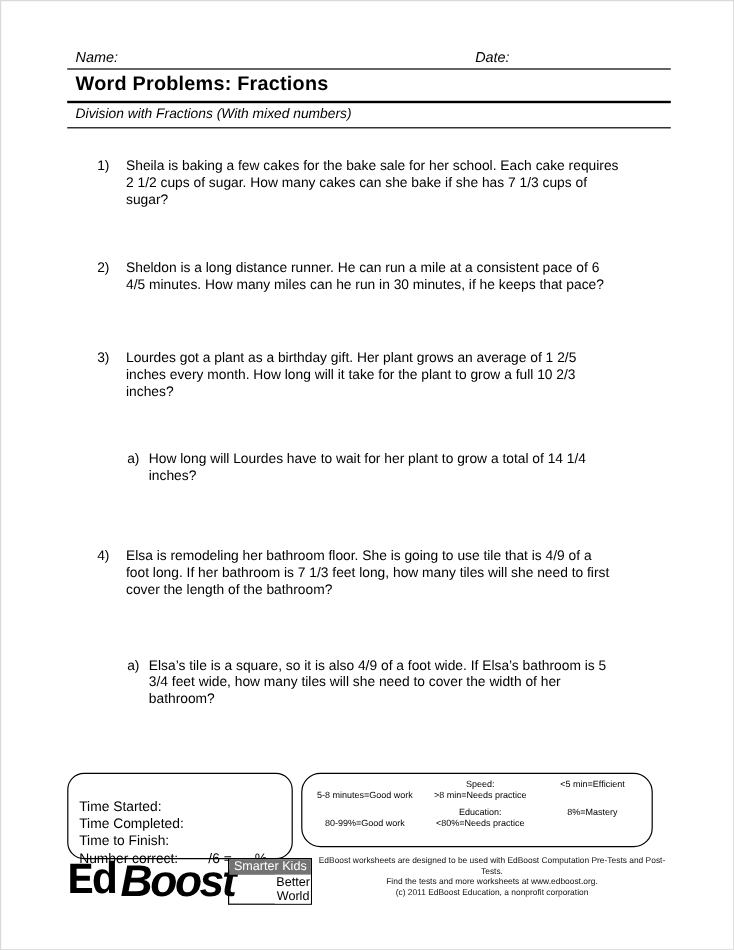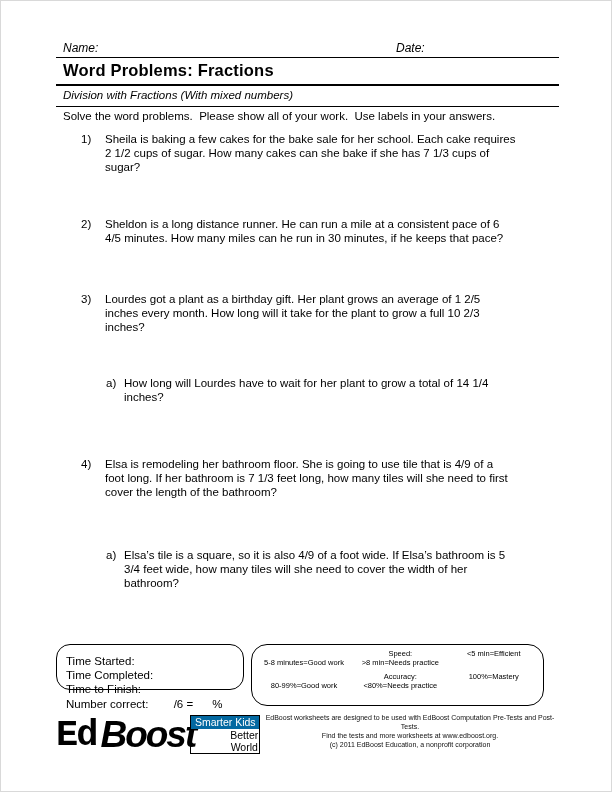--- a/index.html
+++ b/index.html
@@ -12,58 +12,57 @@
   .t12 { font-size:12px; }
   .rule { position:absolute; background:#000; width:503px; left:55px; }
   .page-title { position:absolute; left:62px; top:60px; font-size:16.5px; font-weight:bold; letter-spacing:0.2px; }
   .subtitle { position:absolute; left:62px; top:88px; font-size:11.5px; font-style:italic; }
   .instructions { position:absolute; left:62px; top:109px; font-size:11.5px; white-space:pre-wrap; }
   .problem { position:absolute; display:flex; font-size:11.5px; line-height:14px; }
   .pnum { flex:none; width:24px; }
   .problem.sub .pnum { width:18px; }
   .ptext { white-space:pre-wrap; width:492px; }
   .scorebox {
-    position:absolute; left:55px; top:643px; width:188px; height:46px;
+    position:absolute; left:55px; top:643px; width:188px; height:72px;
     border:1.5px solid #000; border-radius:14px; box-sizing:border-box;
-    padding:9px 0 0 9px; font-size:11.5px; line-height:14.2px;
+    padding:21px 0 0 9px; font-size:11.5px; line-height:14.2px;
   }
   .ncrow span:nth-child(2) { margin-left:22px; }
   .ncrow span:nth-child(3) { margin-left:16px; }
   .rubricbox {
     position:absolute; left:250px; top:643px; width:293px; height:62px;
     border:1.5px solid #000; border-radius:16px; box-sizing:border-box;
     padding:4px 6px 0 6px; font-size:7.5px; line-height:9px;
   }
   .rgrid { display:grid; grid-template-columns:33% 36% 31%; margin-bottom:5px; }
   .rhead { grid-column:2; text-align:center; }
   .rcell { text-align:center; }
   .logo { position:absolute; left:55px; top:714px; display:flex; align-items:center; }
   .logo-ed { font-size:37px; font-weight:800; letter-spacing:-2px; line-height:38px;font-family:Liberation Mono, monospace; }
   .logo-boost { font-size:37px; font-weight:800; font-style:italic; letter-spacing:-2px; line-height:38px; margin-left:4px; }
   .logo-tag { display:inline-block; margin-left:-5px; border:1px solid #000; width:68px; text-align:center; z-index:0; }
-  .tag-top { display:block; background:#0369a1; color:#fff; font-size:10.5px; line-height:13px; }
+  .tag-top { display:block; background:#737373; color:#fff; font-size:10.5px; line-height:13px; }
   .tag-bottom { display:block; background:#fff; color:#000; font-size:10.5px; line-height:12px;margin-left:38px; }
   .footnote { position:absolute; left:258px; top:712px; width:302px; text-align:center; font-size:7px; line-height:9px; color:#111; }
 </style>
 </head>
 <body>
 
 <div class="page">
 
   <span class="abs t12" style="left:62px; top:40px;">Name:</span>
   <span class="abs t12" style="left:395px; top:40px;">Date:</span>
   <div class="rule" style="top:56px; height:1px;"></div>
 
   <div class="page-title">Word Problems: Fractions</div>
   <div class="rule" style="top:83px; height:2px;"></div>
 
   <div class="subtitle">Division with Fractions (With mixed numbers)</div>
   <div class="rule" style="top:105px; height:1px;"></div>
 
-  <div class="instructions">Solve the word problems.  Please show all of your work.  Use labels in your answers.</div>
 
   <div class="problem" style="left:80px; top:131px;">
     <span class="pnum">1)</span>
     <span class="ptext">Sheila is baking a few cakes for the bake sale for her school. Each cake requires
 2 1/2 cups of sugar. How many cakes can she bake if she has 7 1/3 cups of
 sugar?</span>
   </div>
 
   <div class="problem" style="left:80px; top:216px;">
     <span class="pnum">2)</span>
@@ -110,22 +109,22 @@
   </div>
 
   <div class="rubricbox">
     <div class="rgrid">
       <span class="rhead">Speed:</span>
       <span class="rcell">&lt;5 min=Efficient</span>
       <span class="rcell">5-8 minutes=Good work</span>
       <span class="rcell">&gt;8 min=Needs practice</span>
     </div>
     <div class="rgrid">
-      <span class="rhead">Accuracy:</span>
-      <span class="rcell">100%=Mastery</span>
+      <span class="rhead">Education:</span>
+      <span class="rcell">8%=Mastery</span>
       <span class="rcell">80-99%=Good work</span>
       <span class="rcell">&lt;80%=Needs practice</span>
     </div>
   </div>
 
   <div class="logo">
     <span class="logo-ed">Ed</span>
     <span class="logo-boost">Boost</span>
     <span class="logo-tag">
       <span class="tag-top">Smarter Kids</span>

